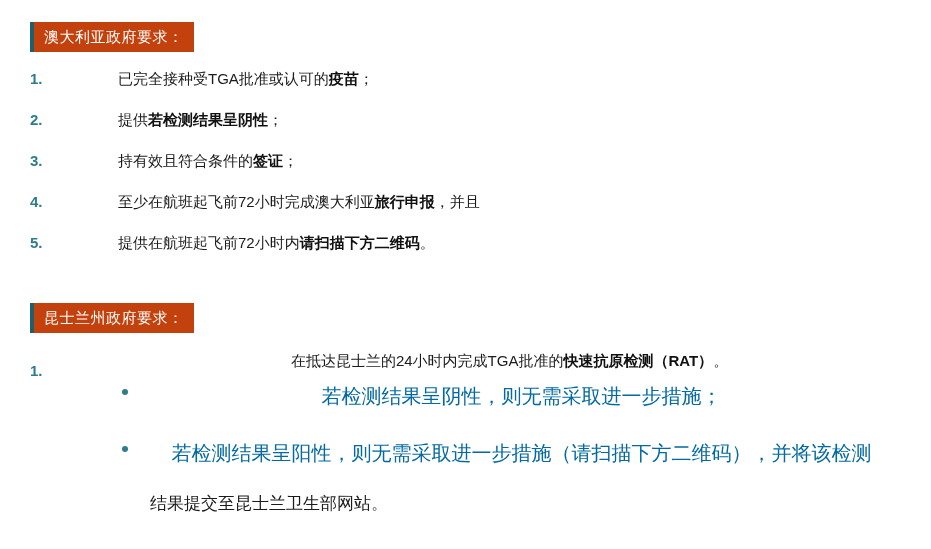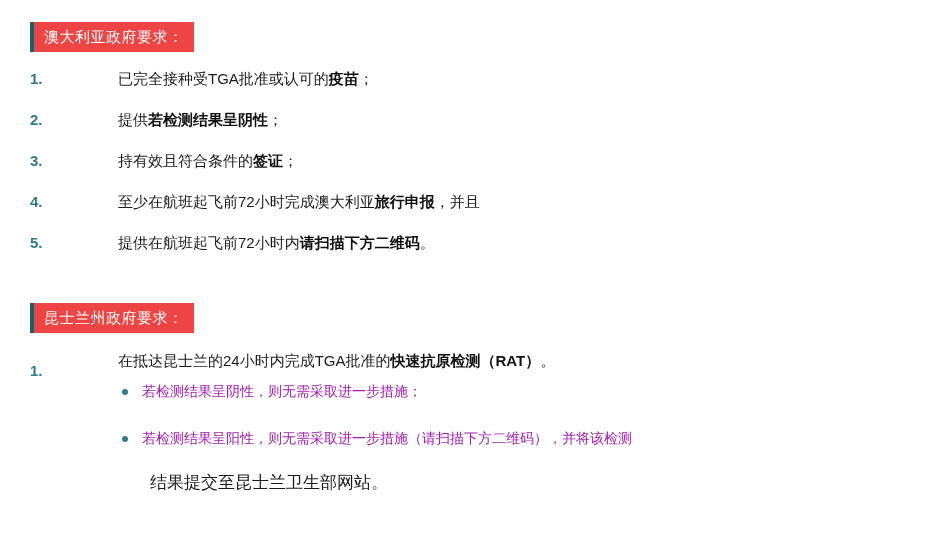--- a/index.html
+++ b/index.html
@@ -16,21 +16,21 @@
   }
   .page {
     position: relative;
     width: 931px;
     height: 549px;
     box-sizing: border-box;
     padding: 22px 30px 0 30px;
   }
   .section-heading {
     display: inline-block;
-    background: #ef4444;
+    background: #c2410c;
     color: #ffffff;
     font-size: 15px;
     line-height: 1;
     padding: 7px 10px 8px 10px;
     letter-spacing: 0.5px;
     border-left: 4px solid #1e5f6b;
     margin: 0 0 6px 0;
   }
   .section {
     margin-bottom: 0;
@@ -68,37 +68,39 @@
     font-size: 15px;
     width: 24px;
     text-align: left;
   }
   li.tall .num {
     top: 20px;
     transform: none;
   }
   .item-text {
     display: block;
+    text-align: center;
   }
   .item-text b {
     font-weight: bold;
     color: #111111;
   }
   ul.bullets {
     list-style: none;
     margin: 6px 0 0 0;
     padding: 0;
   }
   ul.bullets > li {
     position: relative;
     padding: 0 0 0 24px;
     margin: 0 0 22px 0;
-    font-size: 14px;
+    font-size: 20px;
     line-height: 1.75;
-    color: #a21caf;
+    color: #0369a1;
+    text-align: center;
   }
   ul.bullets > li:last-child {
     margin-bottom: 0;
   }
   ul.bullets > li .dot {
     position: absolute;
     left: 4px;
     top: 10px;
     width: 6px;
     height: 6px;

